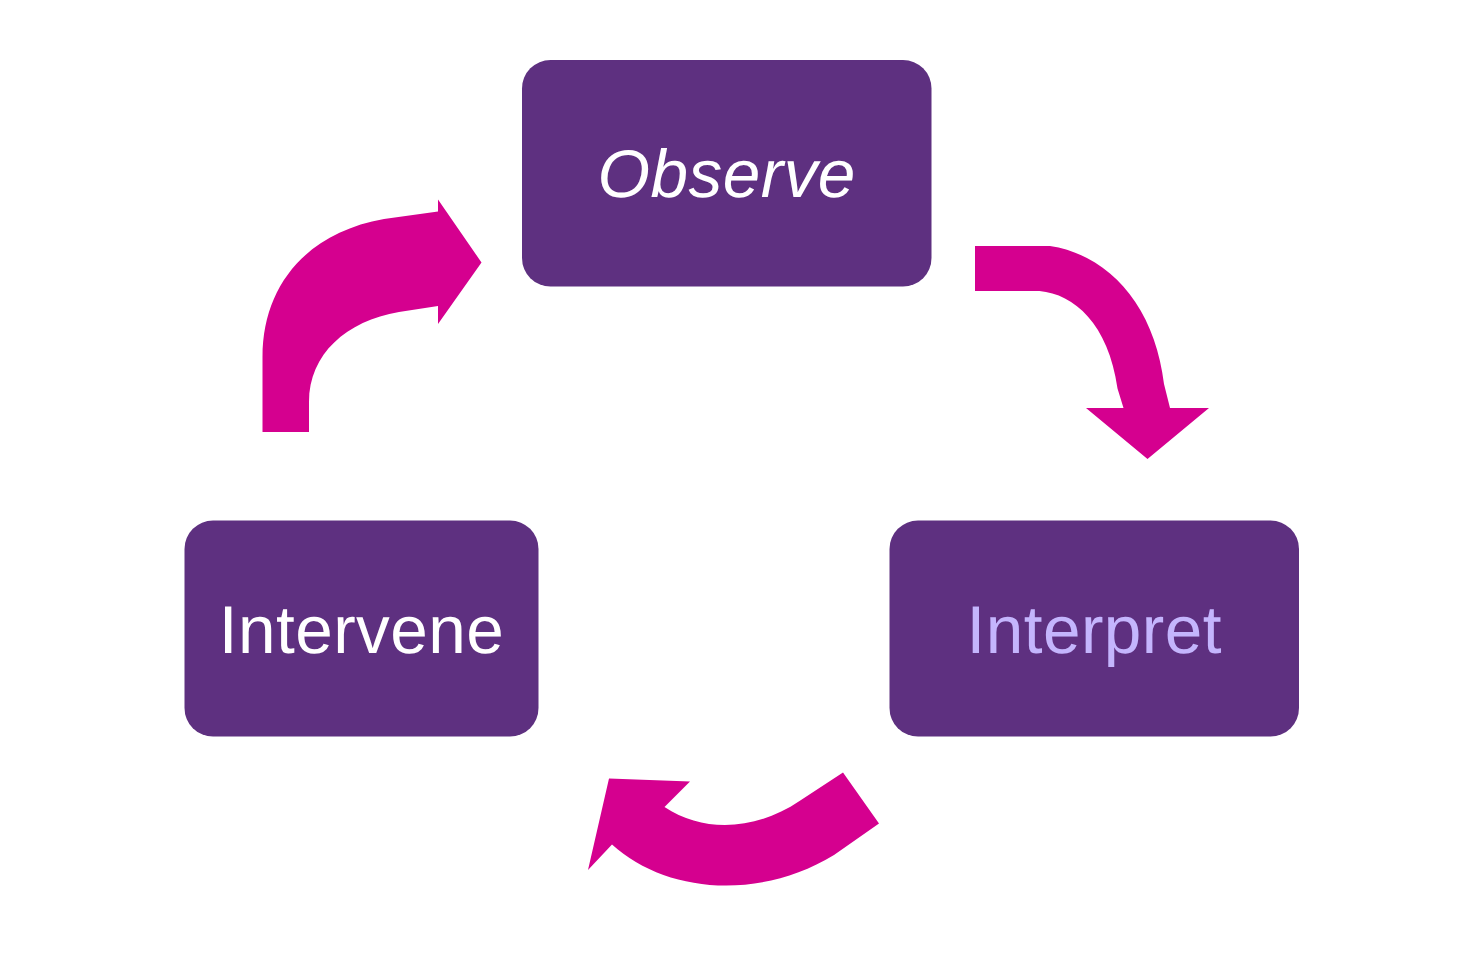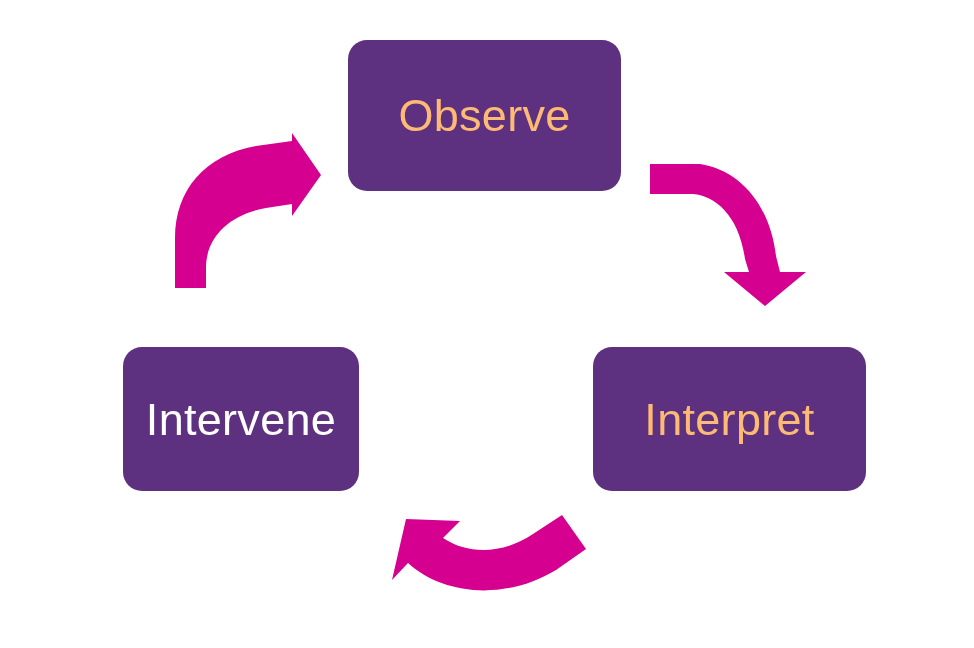--- a/index.html
+++ b/index.html
@@ -106,24 +106,24 @@
                L 562 515
                L 586 549
                L 556 570
                C 505 601 443 595 408 563
                L 392 580
                Z" fill="#D5008F"></path>
     </g>
   </svg>
 
   <div class="node-box" id="node-observe" style="background:#5E3080;">
-    <span class="node-label" style="color: #fdba74;">Observe</span>
+    <span class="node-label" style="color: #ffffff; font-style: italic;">Observe</span>
   </div>
 
   <div class="node-box" id="node-interpret" style="background:#5E3080;">
-    <span class="node-label" style="color: #fdba74;">Interpret</span>
+    <span class="node-label" style="color: #c4b5fd;">Interpret</span>
   </div>
 
   <div class="node-box" id="node-intervene" style="background:#5E3080;">
     <span class="node-label" style="color: rgb(255, 255, 255);">Intervene</span>
   </div>
 
 </div>
 
 </body></html>

